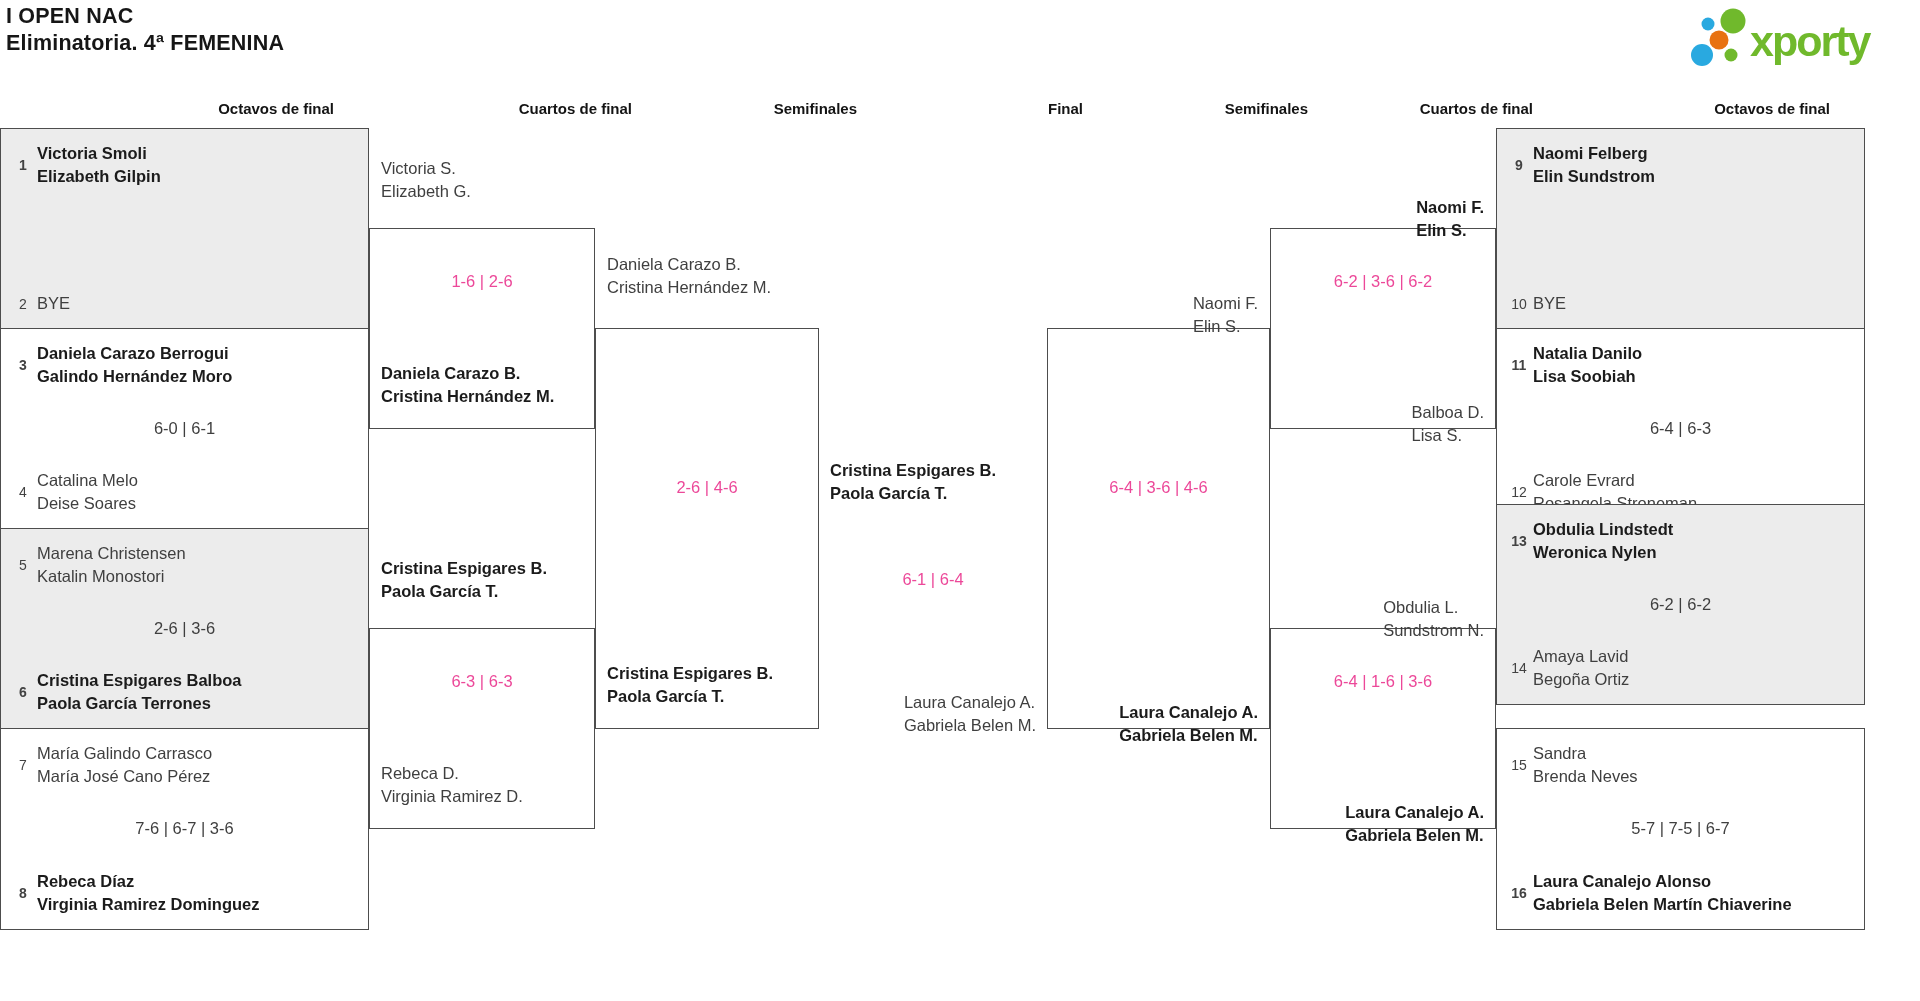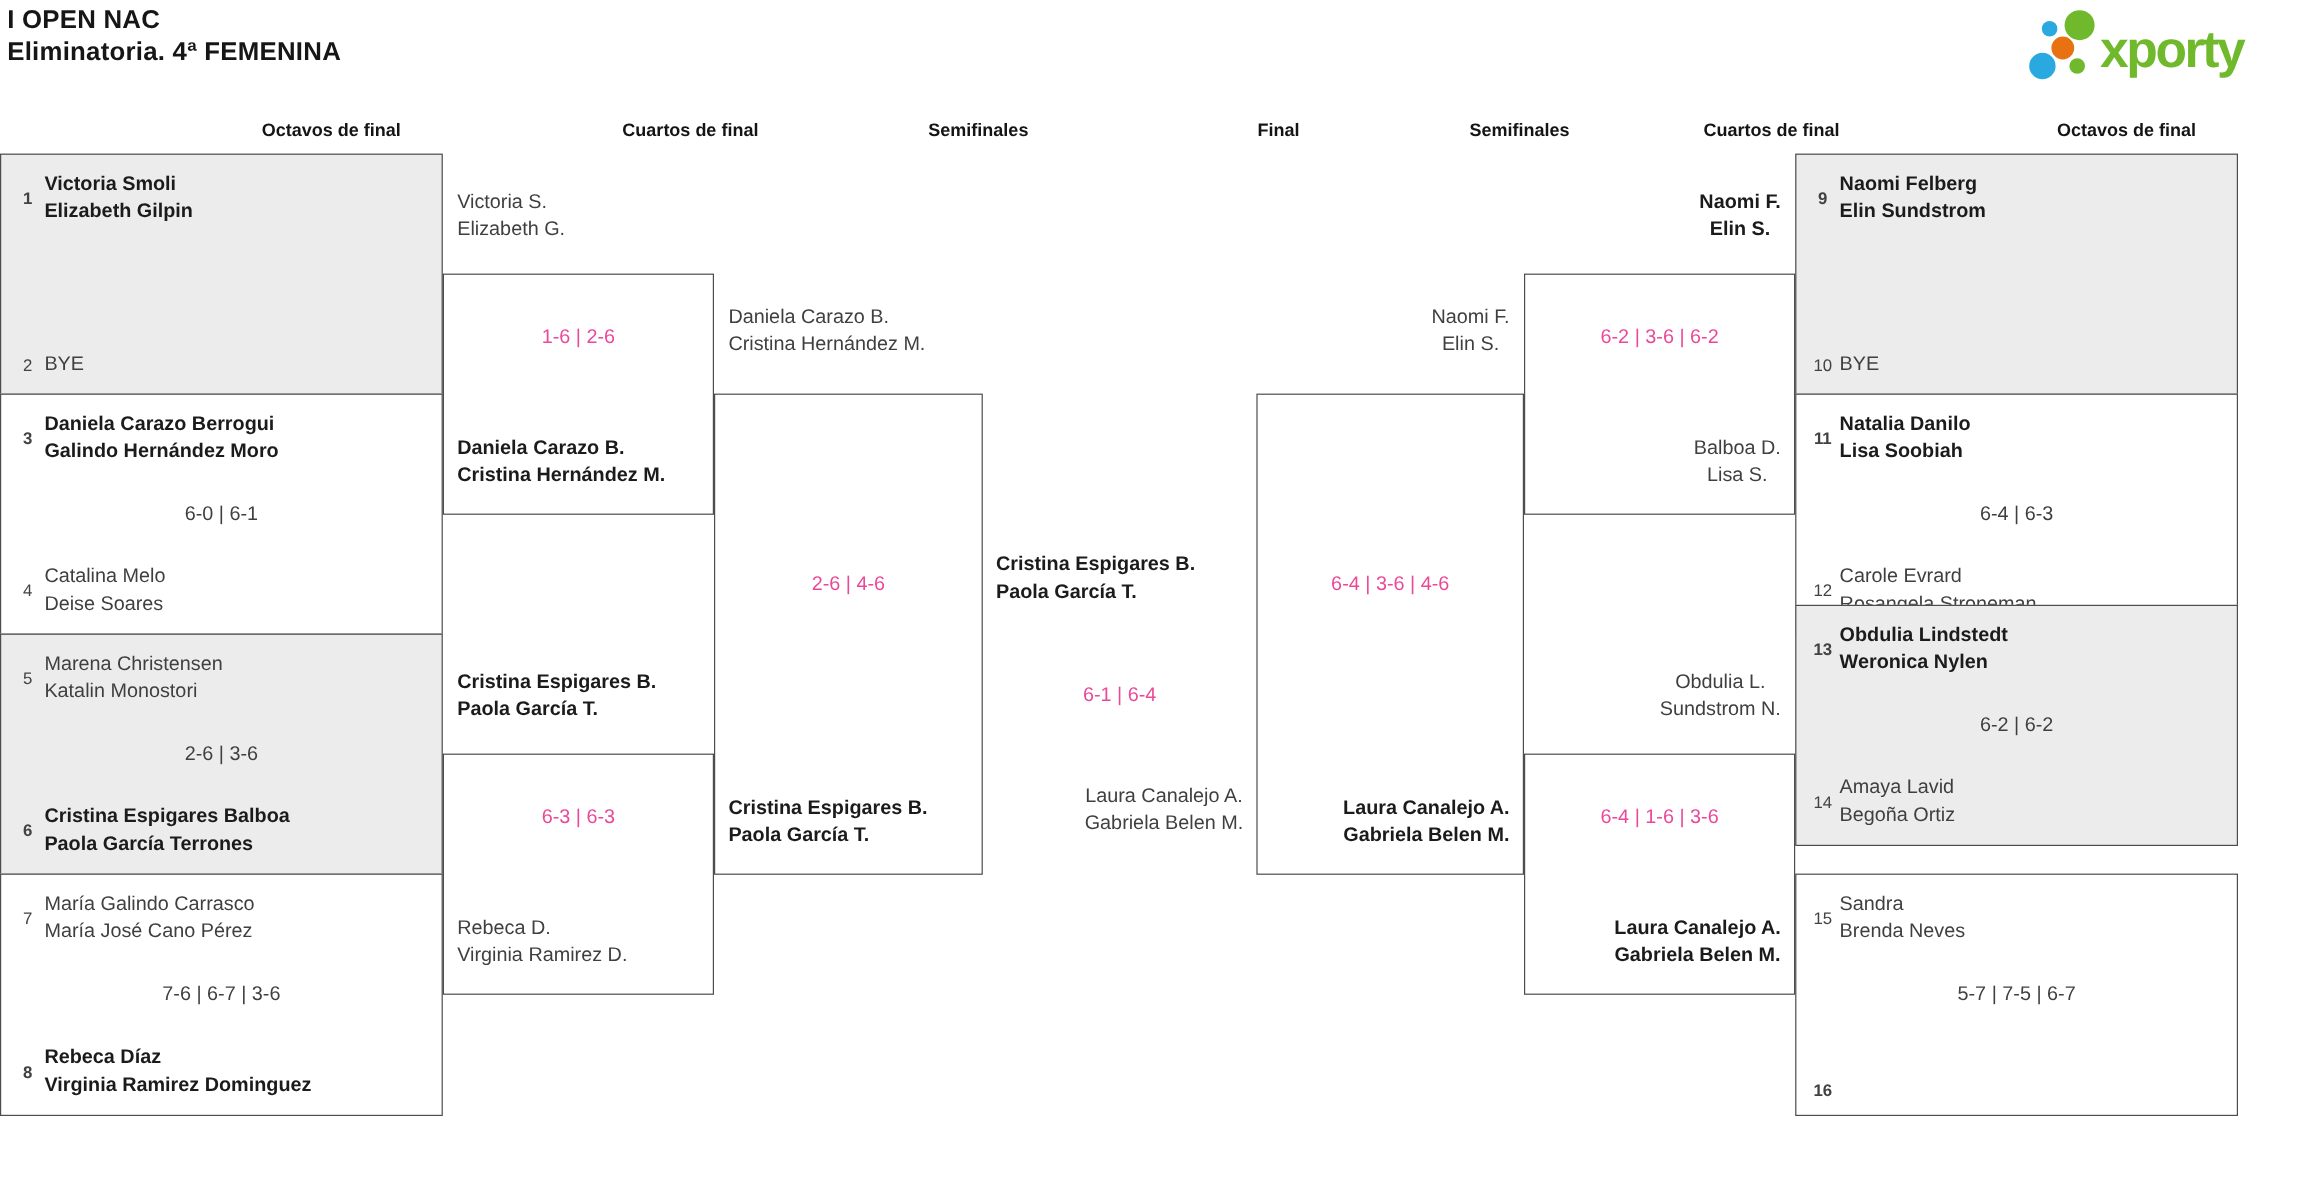--- a/index.html
+++ b/index.html
@@ -13,21 +13,21 @@
         box-sizing:border-box;background:#fff;}
   .obox.gray{background:#ececec;}
   .orow{position:absolute;left:8px;right:8px;display:flex;align-items:center;}
   .orow.top{top:13px}.orow.bot{bottom:13px}
   .oseed{flex:0 0 28px;text-align:center;font-size:14px;color:#424242;}
   .tname{font-size:16.5px;line-height:23px;}
   .b .tname,.b{font-weight:700;color:#1b1b1b;}
   .oscore{position:absolute;left:0;right:0;top:90px;text-align:center;font-size:16.5px;color:#3f3f3f;}
   .lbox{position:absolute;border:1px solid #4d4d4d;box-sizing:border-box;background:transparent;}
   .team{position:absolute;font-size:16.5px;line-height:23px;}
-  .team.r{text-align:center;}
+  .team.r{text-align:left;margin-top:39px;}
   .score{position:absolute;text-align:center;font-size:16.5px;color:#ec4899;}
   .logo{position:absolute;left:1690px;top:2px;width:230px;height:72px;}
 </style>
 </head>
 <body>
 
 <div class="stage">
 
   <div class="title">
     <div>I OPEN NAC</div>
@@ -177,20 +177,24 @@
     <div class="orow top">
       <span class="oseed">15</span>
       <span>
           <span class="tname" style="display:block">Sandra</span>
             <span class="tname" style="display:block">Brenda Neves</span>
         </span>
     </div>
     <div class="oscore">5-7 | 7-5 | 6-7</div>
     <div class="orow bot b">
       <span class="oseed">16</span>
+      <span>
+          <span class="tname" style="display:block">Laura Canalejo Alonso</span>
+            <span class="tname" style="display:block">Gabriela Belen Martín Chiaverine</span>
+        </span>
     </div>
   </div>
 
   <div class="lbox" style="left:369px;top:228px;width:226px;height:201px"></div>
   <div class="lbox" style="left:369px;top:628px;width:226px;height:201px"></div>
   <div class="lbox" style="left:1270px;top:228px;width:226px;height:201px"></div>
   <div class="lbox" style="left:1270px;top:628px;width:226px;height:201px"></div>
 
   <div class="lbox" style="left:595px;top:328px;width:224px;height:401px"></div>
   <div class="lbox" style="left:1047px;top:328px;width:223px;height:401px"></div>

